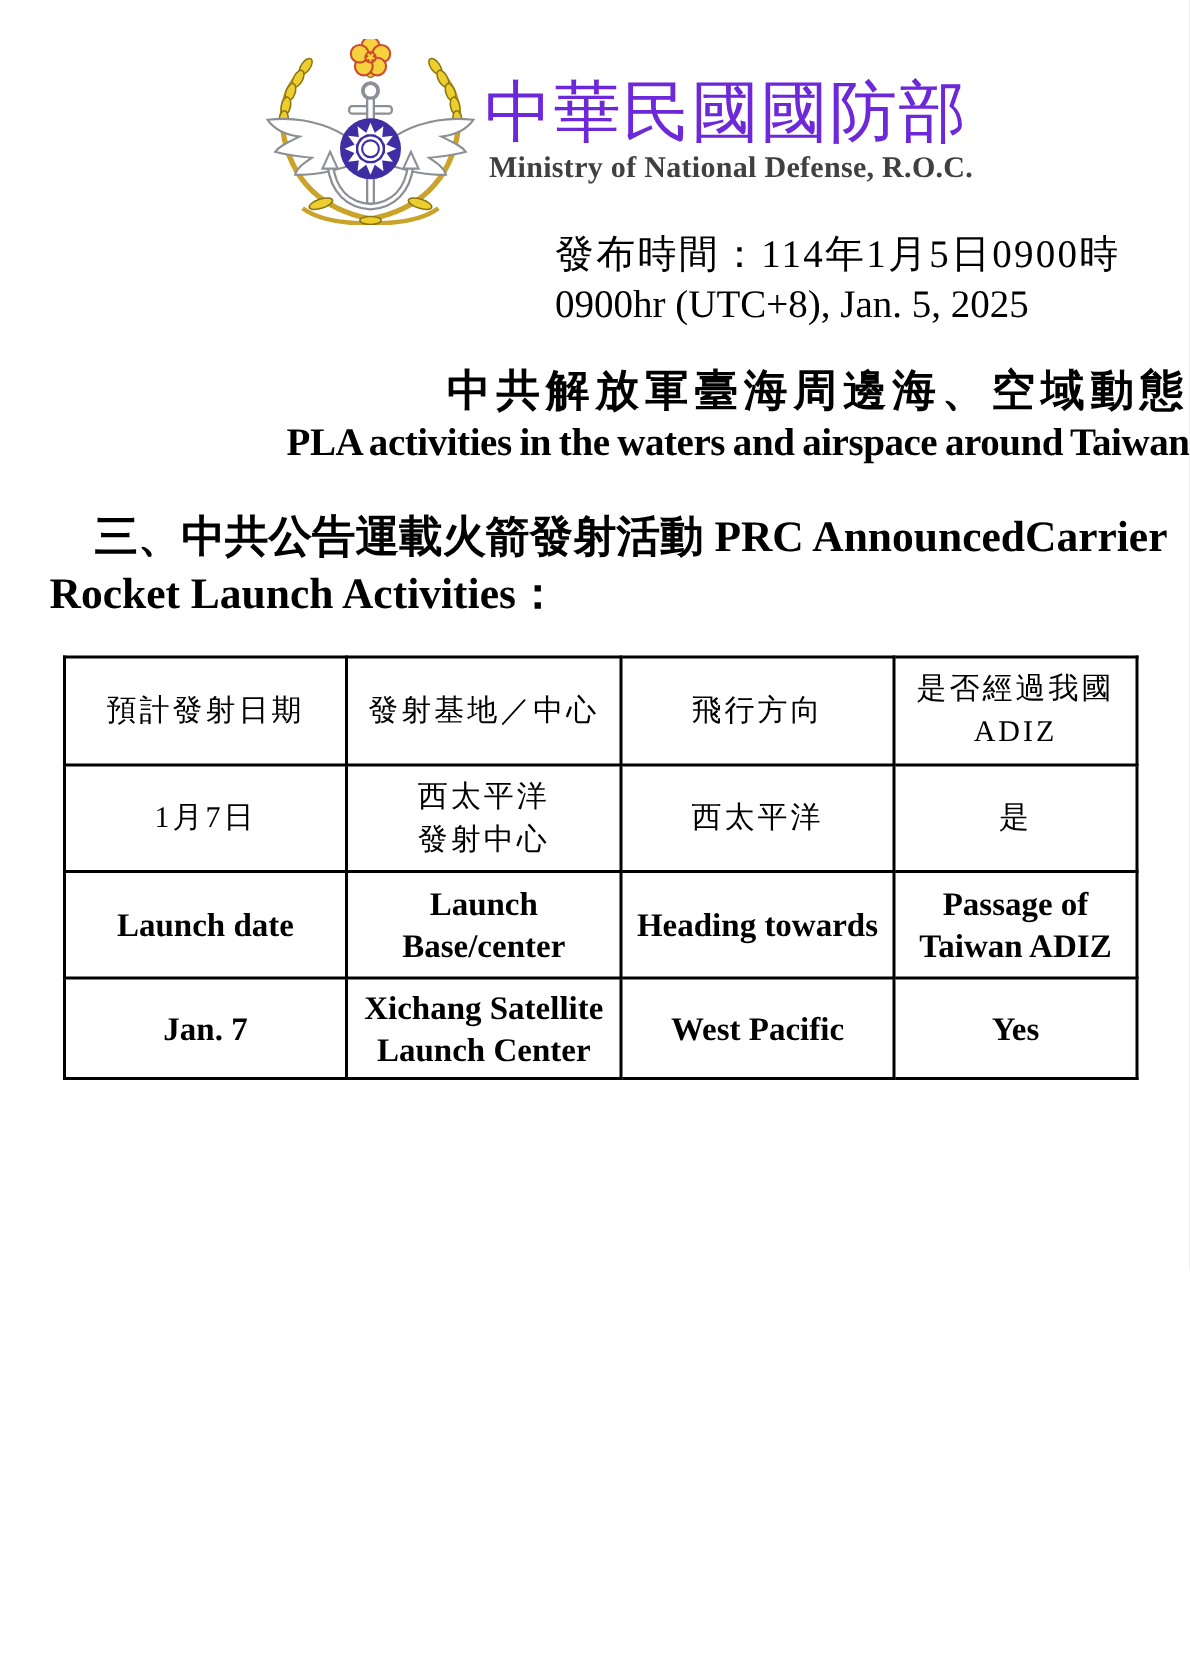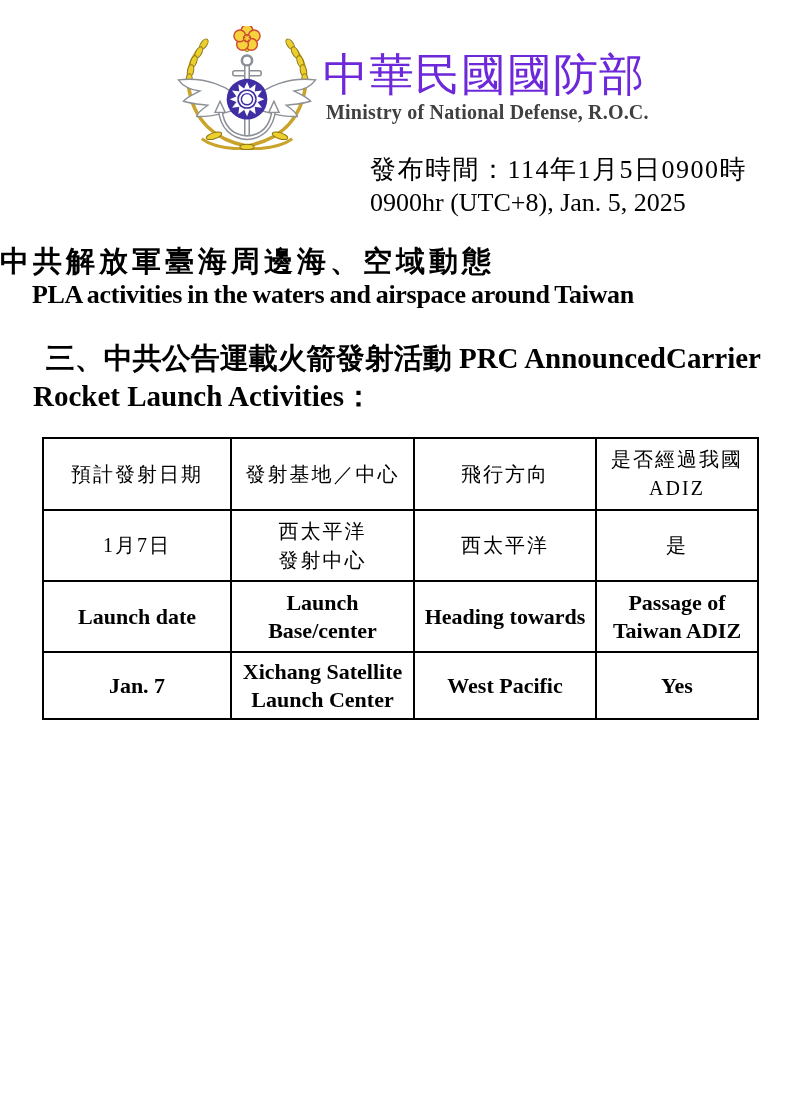--- a/index.html
+++ b/index.html
@@ -48,21 +48,21 @@
     font-size: 26px;
     line-height: 33px;
     white-space: nowrap;
   }
   .release .zh { letter-spacing: 1.5px; }
   .doc-title {
     position: absolute;
     left: 0;
     top: 243px;
     width: 793px;
-    text-align: left;
+    text-align: right;
     font-weight: 700;
   }
   .doc-title .zh {
     font-size: 29px;
     line-height: 37px;
     letter-spacing: 4px;
     white-space: nowrap;
   }
   .doc-title .en {
     font-size: 26px;
@@ -76,21 +76,21 @@
     position: absolute;
     left: 33px;
     top: 339px;
     width: 728px;
     font-weight: 700;
     font-size: 29px;
     line-height: 38px;
   }
   .sec-line1 {
     display: flex;
-    justify-content: flex-end;
+    justify-content: flex-start;
     white-space: nowrap;
     margin-left: 30px;
   }
   .data-table {
     position: absolute;
     left: 42px;
     top: 437px;
     width: 715px;
     border-collapse: collapse;
     table-layout: fixed;

